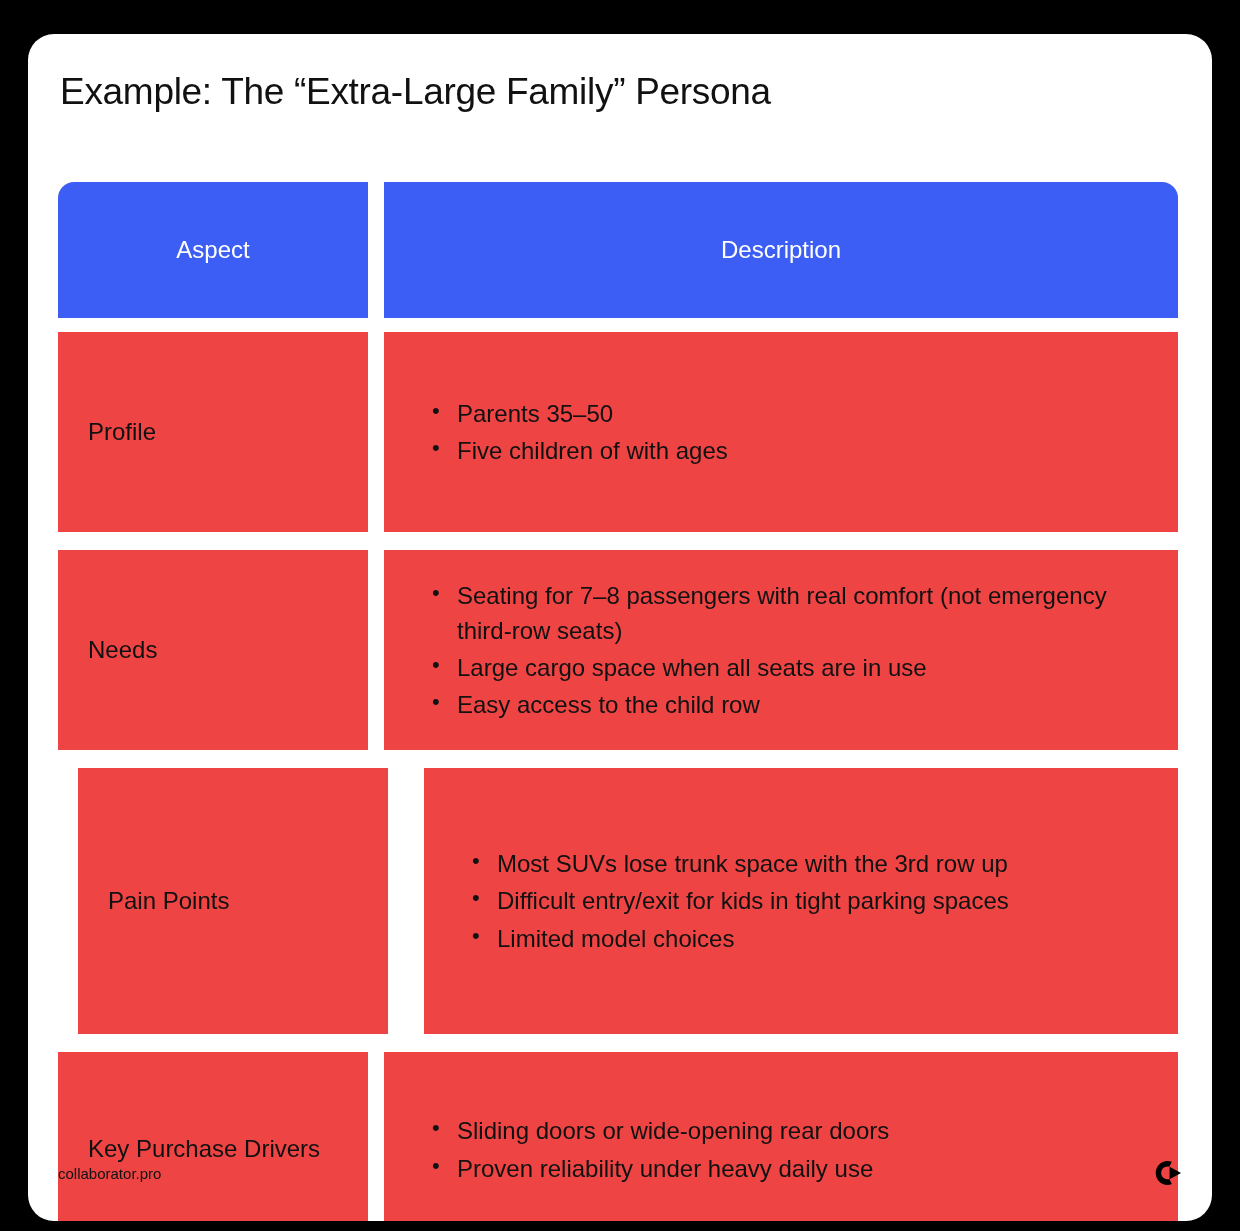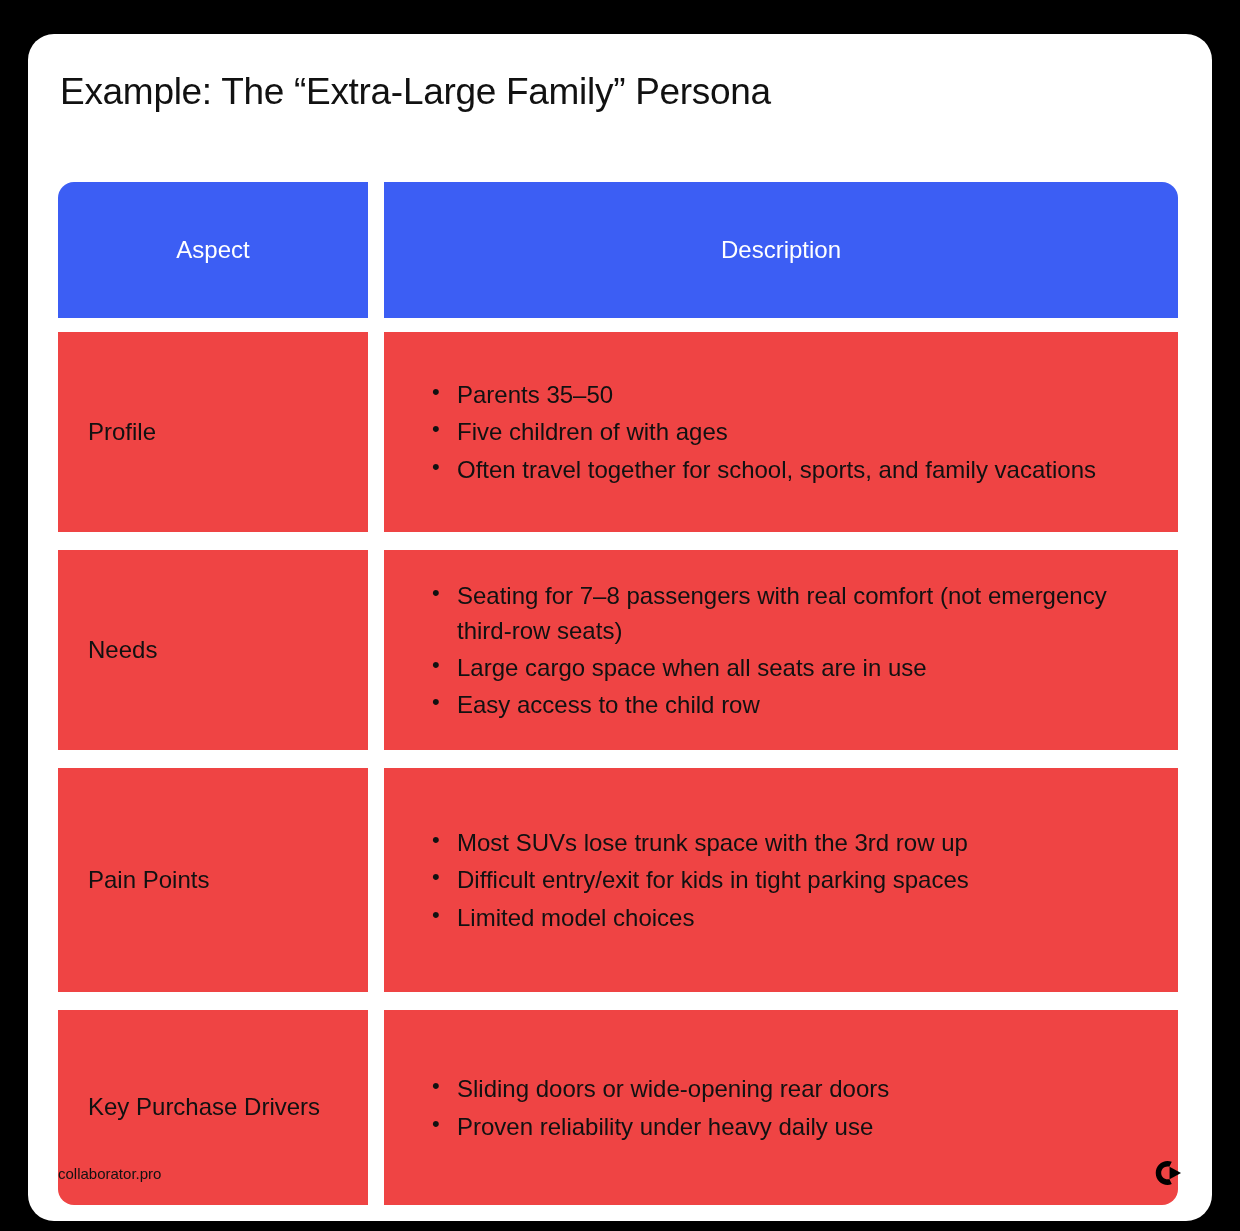--- a/index.html
+++ b/index.html
@@ -140,21 +140,21 @@
     left: 2px;
     top: -1px;
     font-size: 22px;
     color: #111111;
     line-height: 1.46;
   }
 
   
   .row-profile .cell { height: 200px; }
   .row-needs .cell { height: 200px; }
-  .row-pain .cell { height: 224px; }
+  .row-pain .cell { height: 266px; margin-left: 20px; }
   .row-drivers .cell { height: 195px; }
 
   .row-drivers .cell-aspect { border-radius: 0 0 0 16px; }
   .row-drivers .cell-desc { border-radius: 0 0 16px 0; }
 
   .footer {
     position: absolute;
     left: 30px;
     right: 30px;
     bottom: 28px;
@@ -190,21 +190,20 @@
         <div class="th th-aspect">Aspect</div>
         <div class="th th-desc">Description</div>
       </div>
 
       <div class="trow row-profile">
         <div class="cell cell-aspect">Profile</div>
         <div class="cell cell-desc">
           <ul class="bullets">
             <li>Parents 35–50</li>
             <li>Five children of with ages</li>
-            <li>Often travel together for school, sports, and family vacations</li>
           </ul>
         </div>
       </div>
 
       <div class="trow row-needs">
         <div class="cell cell-aspect">Needs</div>
         <div class="cell cell-desc">
           <ul class="bullets">
             <li>Seating for 7–8 passengers with real comfort (not emergency third-row seats)</li>
             <li>Large cargo space when all seats are in use</li>

